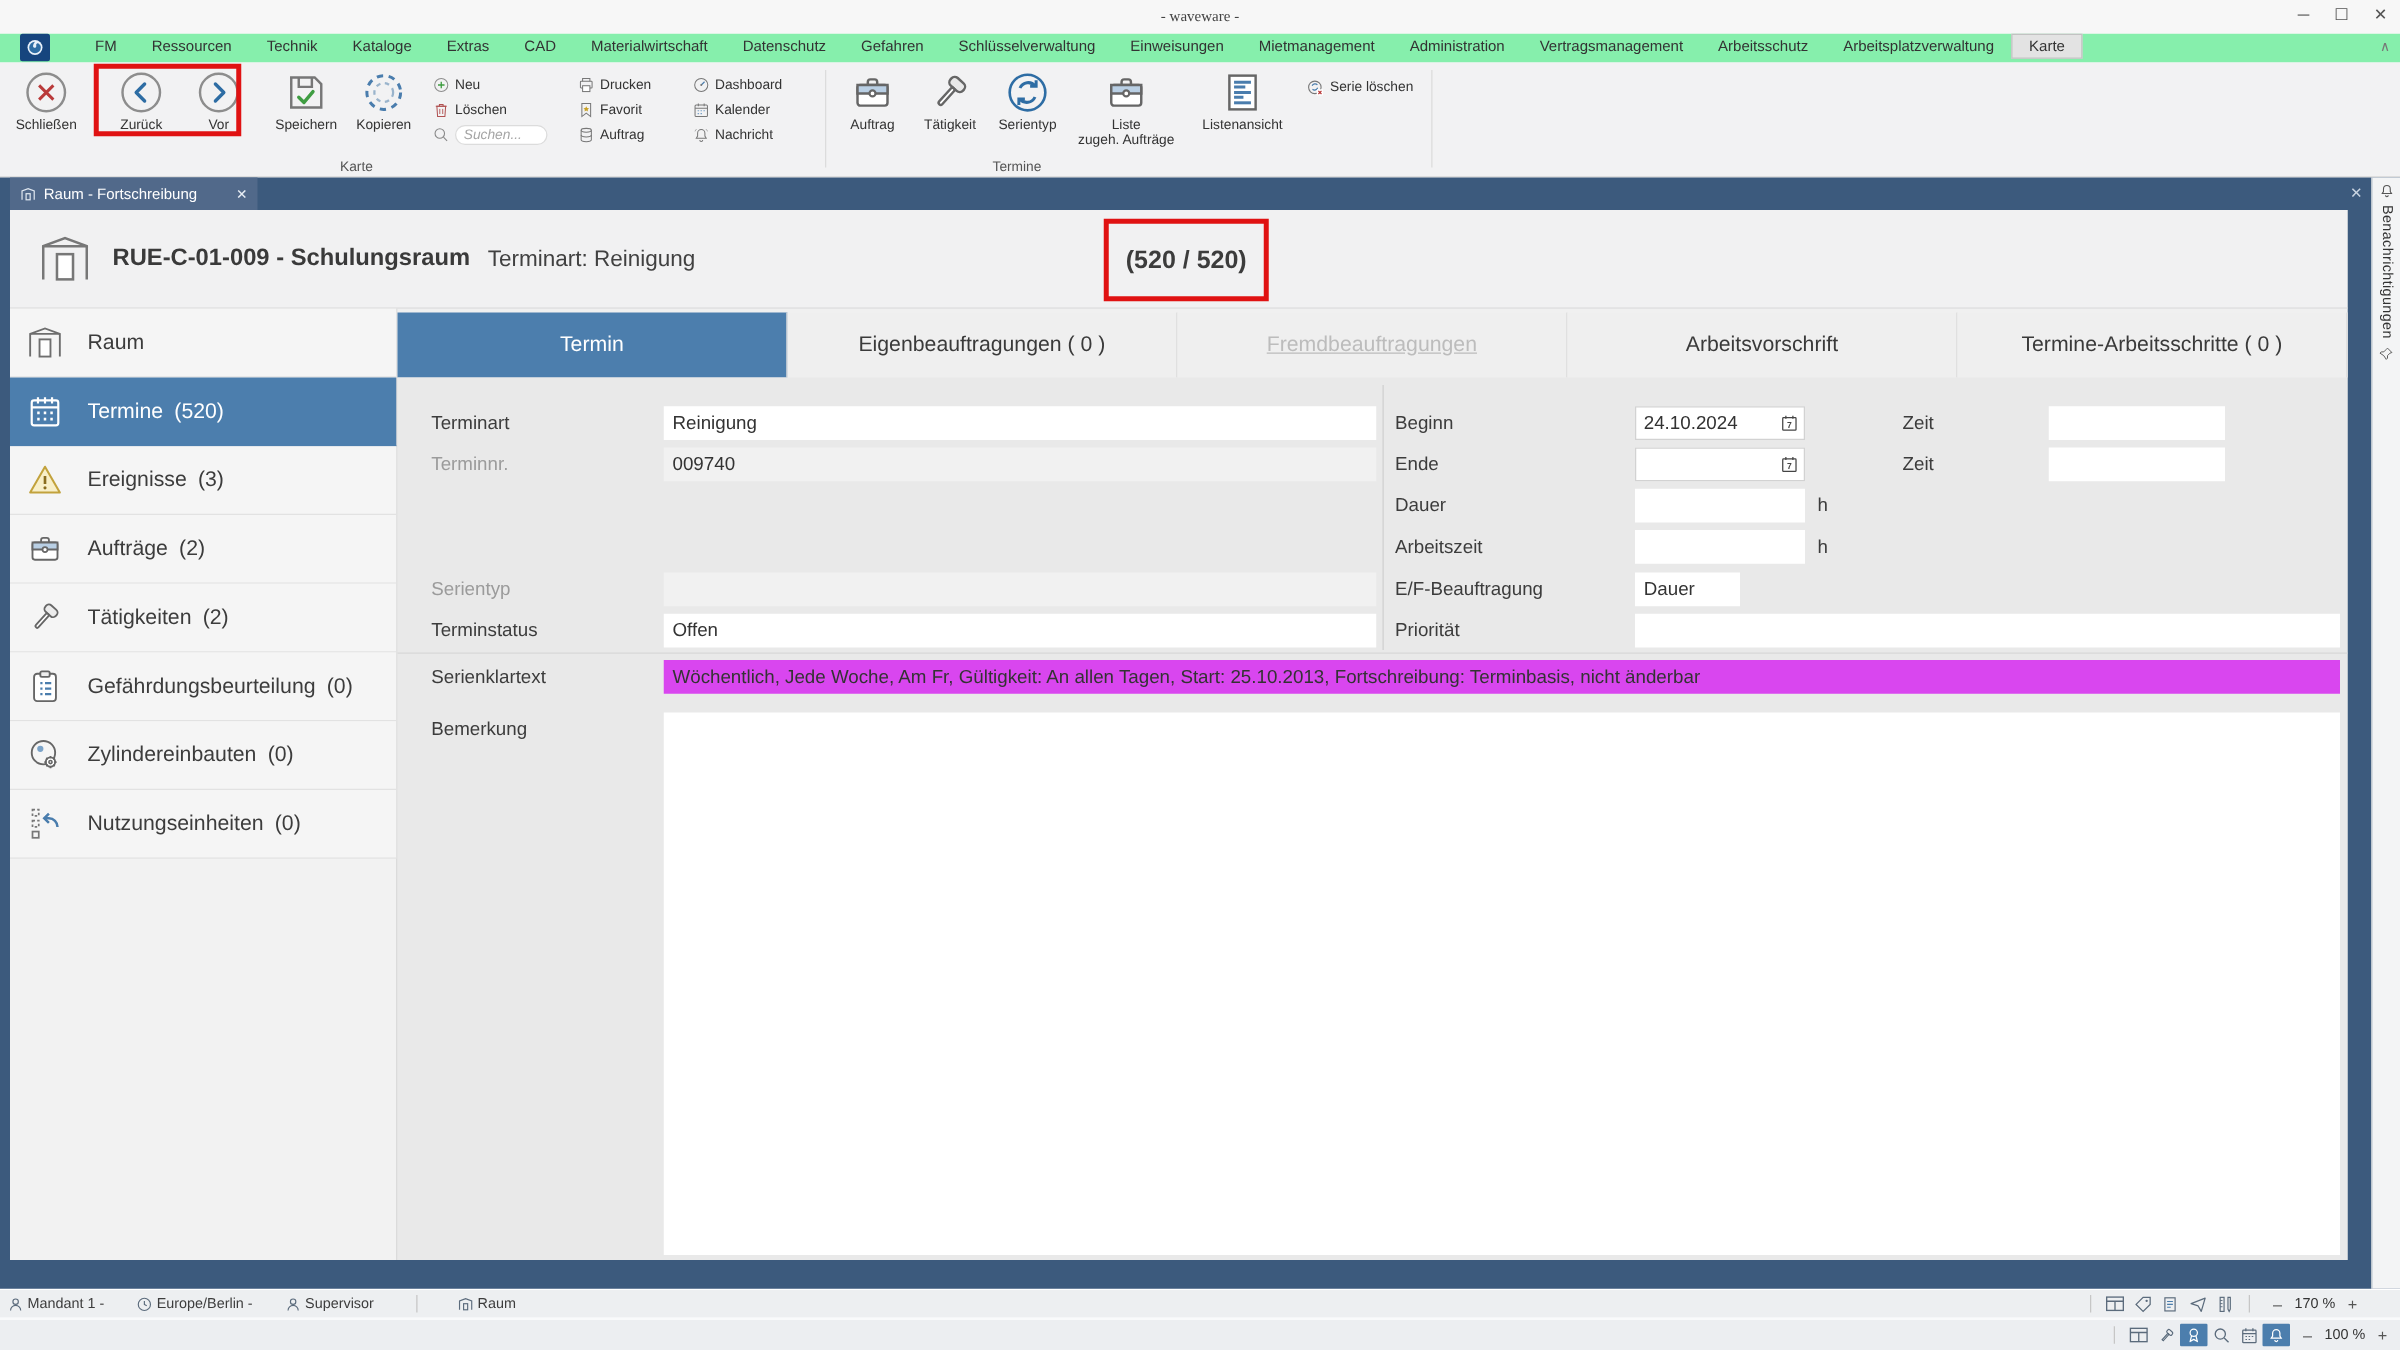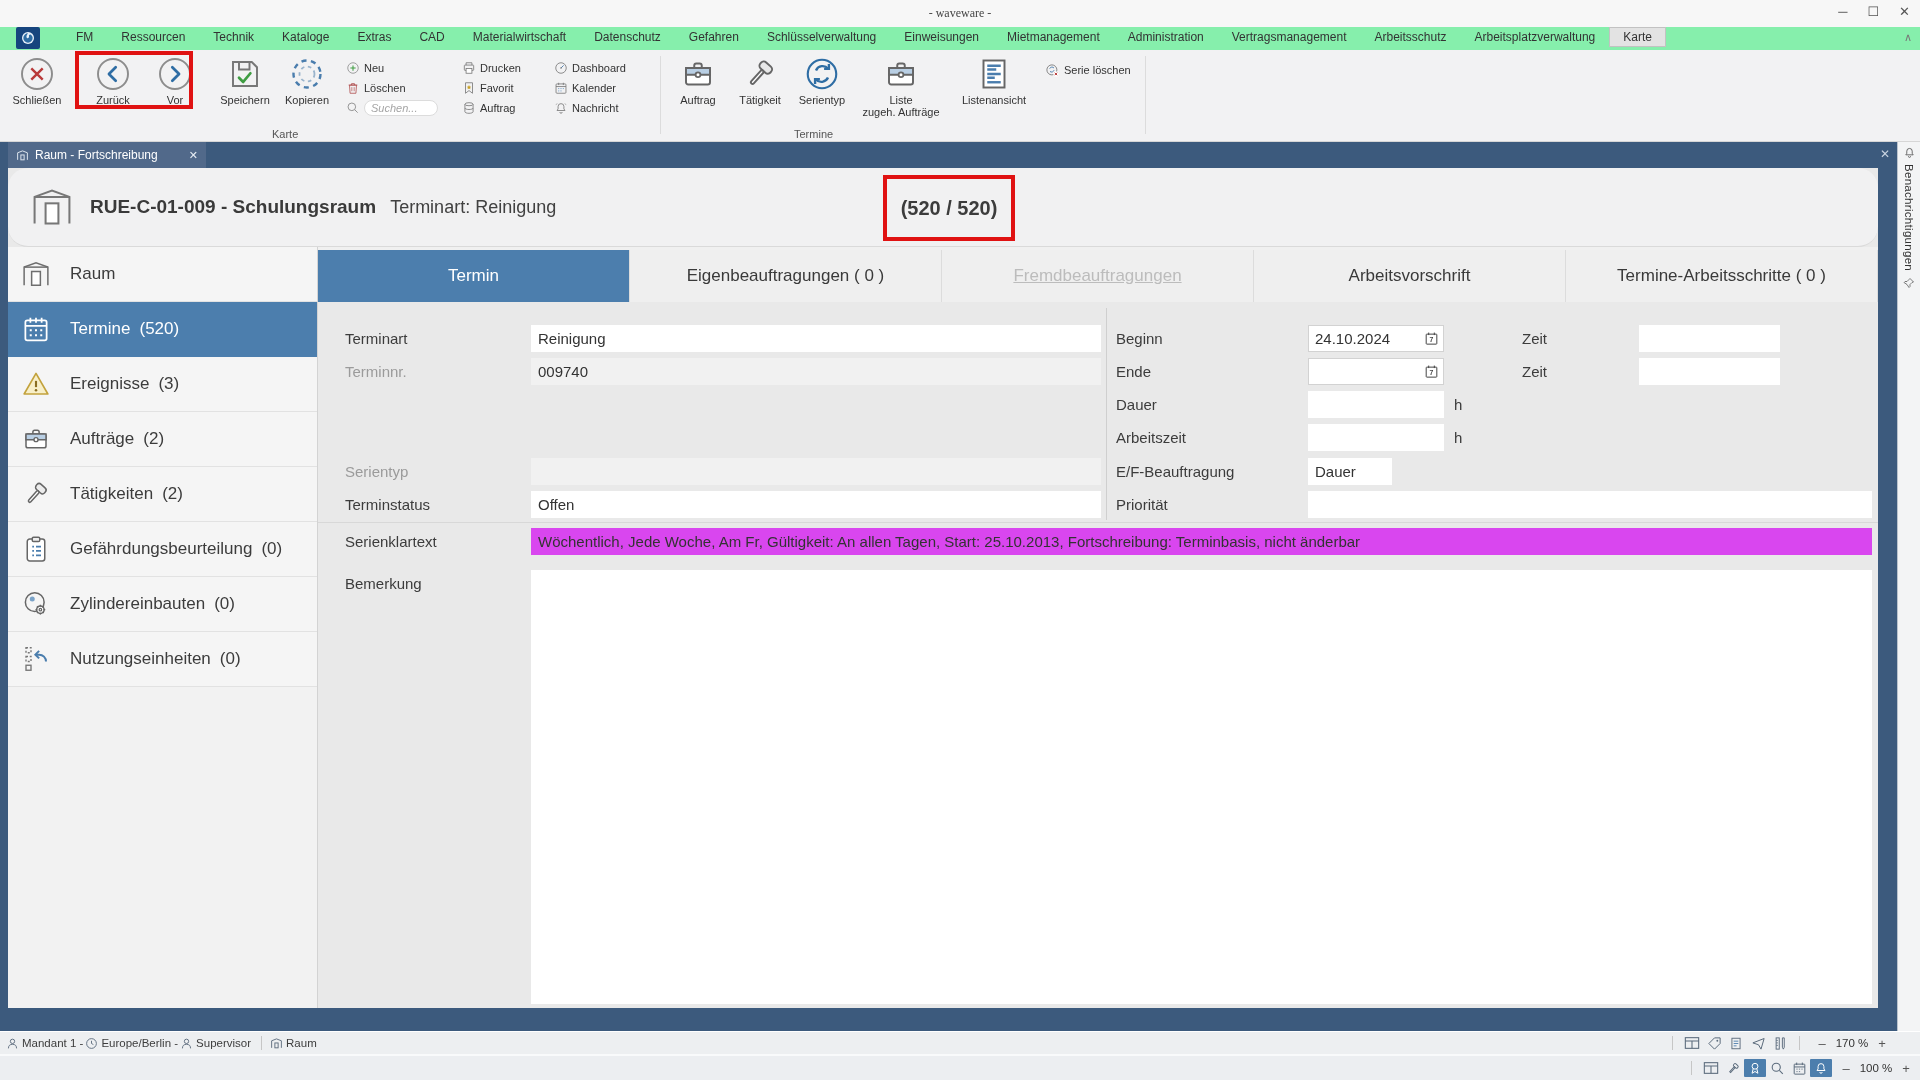--- a/index.html
+++ b/index.html
@@ -41,21 +41,21 @@
   .docktabs { height:26px; background:#3c5a7d; flex:none; display:flex; align-items:stretch; position:relative; }
   .doctab { margin-left:8px; width:198px; background:#51698a; color:#fff; display:flex; align-items:center; font-size:12px; padding:0 8px; }
   .doctab svg { margin-right:6px; flex:none; }
   .doctab .x { margin-left:auto; font-size:11px; color:#e8eef5; }
   .strip-close { position:absolute; right:30px; top:5px; color:#c9d4e1; font-size:12px; }
 
   
   .mdi { flex:1; background:#3c5a7d; position:relative; }
   .panel { position:absolute; left:8px; top:0; width:1870px; height:840px; background:#e9e9e9; }
 
-  .rec-header { height:79px; background:#f1f1f2; border-bottom:1px solid #dadada; display:flex; align-items:center; position:relative;border-radius:20px; }
+  .rec-header { height:79px; background:#f1f1f2; border-bottom:1px solid #dadada; display:flex; align-items:center; position:relative; }
   .rec-header .door { margin-left:22px; flex:none; }
   .rec-title { font-size:19px; font-weight:bold; color:#3a3a3a; margin-left:16px; white-space:nowrap; }
   .rec-sub { font-size:18px; color:#414141; margin-left:14px; white-space:nowrap; }
   .counter-box { position:absolute; left:875px; top:7px; width:132px; height:66px; border:4px solid #e01212; display:flex; align-items:center; justify-content:center; }
   .counter { font-size:20px; font-weight:bold; color:#3c3c3c; white-space:nowrap; }
 
   
   .sidebar { position:absolute; left:0; top:79px; width:310px; bottom:0; background:#f2f2f2; border-right:1px solid #d3d3d3; }
   .side-item { height:55px; border-bottom:1px solid #e2e2e2; display:flex; align-items:center; padding-left:10px; background:#f5f5f5; }
   .side-item .ico { width:36px; display:flex; justify-content:center; flex:none; }
@@ -83,21 +83,21 @@
   .form .bigarea { position:absolute; background:#fff; }
   .hline { position:absolute; left:0; right:0; top:220px; height:1px; background:#d8d8d8; }
 
   
   .notif { position:absolute; right:0; top:142px; width:23px; height:889px; background:#f3f4f5; border-left:1px solid #bac3cd; display:flex; flex-direction:column; align-items:center; padding-top:4px; z-index:5; }
   .notif .vtext { writing-mode:vertical-rl; font-size:11.5px; color:#333; margin-top:5px; letter-spacing:0.3px; }
   .notif svg { flex:none; }
   .notif .pin { margin-top:6px; }
 
   
-  .statusbar1 { height:23px; background:#edeff1; border-top:1px solid #ffffff; flex:none; display:flex; align-items:center; font-size:11.5px; color:#3d3d3d; padding:0 6px; }
+  .statusbar1 { height:23px; background:#edeff1; border-top:1px solid #ffffff; flex:none; display:flex; align-items:center; font-size:11.5px; color:#3d3d3d; padding:0 6px;gap:24px; }
   .statusbar2 { height:26px; background:#eceef1; border-top:2px solid #f9fafb; flex:none; display:flex; align-items:center; font-size:11.5px; color:#3d3d3d; padding:0 6px; }
   .sb-item { display:flex; align-items:center; margin-right:2px; white-space:nowrap; }
   .sb-item svg { margin-right:3px; }
   .sb-sep { width:1px; height:14px; background:#c6c6c6; margin:0 8px; }
   .sb-right { margin-left:auto; display:flex; align-items:center; }
   .sb-ico { width:22px; height:18px; display:flex; align-items:center; justify-content:center; }
   .sb-ico.blue { background:#4c7ead; border-radius:1px; }
   .zoomctl { display:flex; align-items:center; margin-left:6px; }
   .zoomctl .pm { width:16px; text-align:center; color:#555; font-size:13px; }
   .zoomctl .zv { width:44px; text-align:center; color:#333; }

